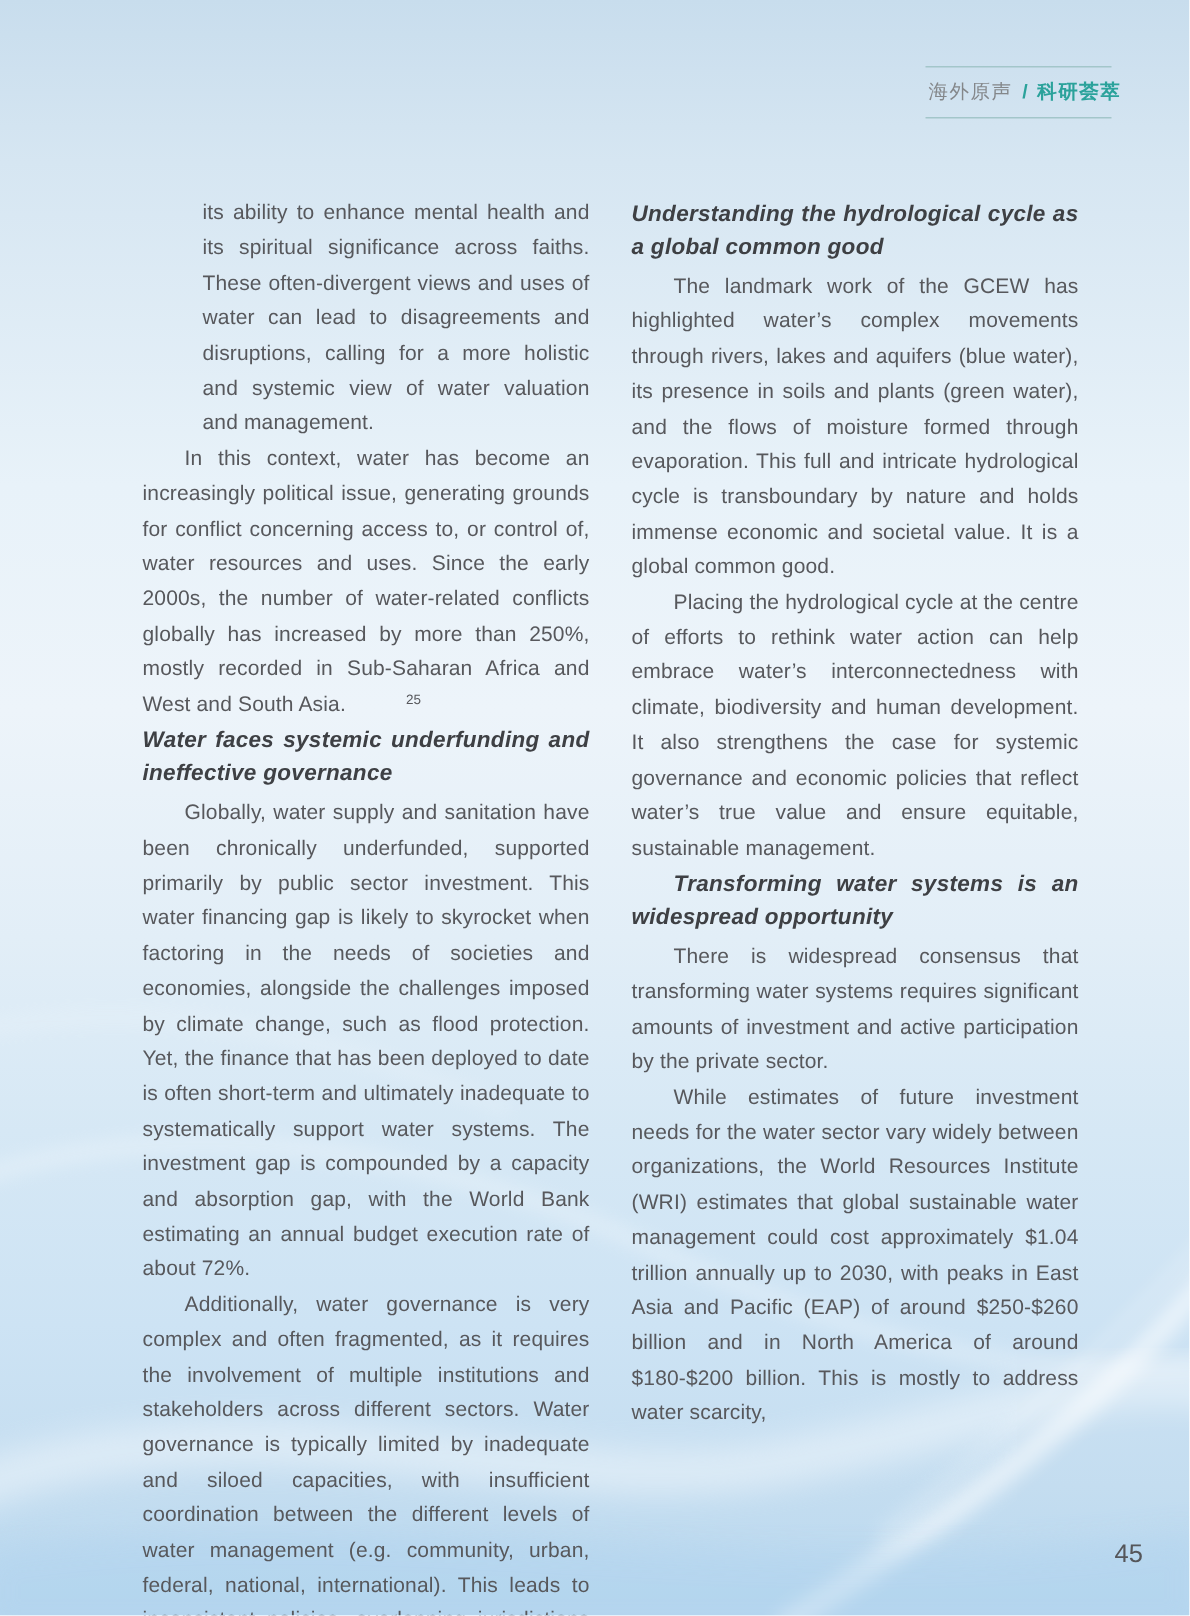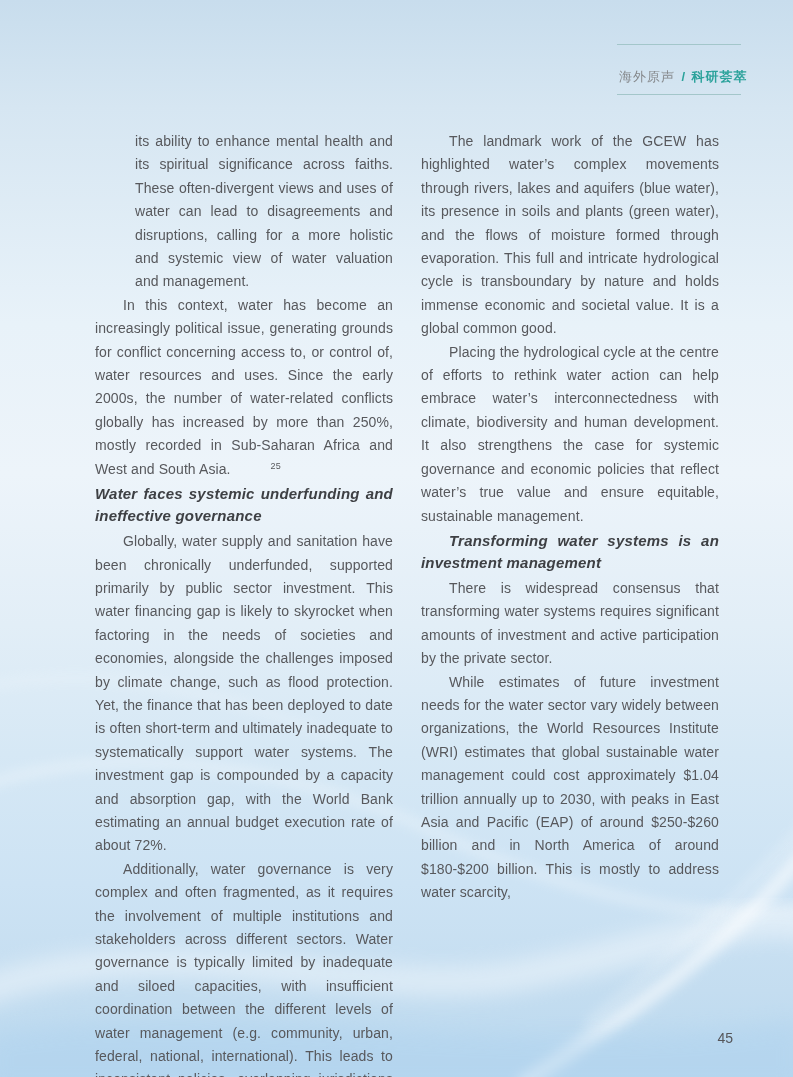--- a/index.html
+++ b/index.html
@@ -21,21 +21,21 @@
     position: absolute; left: 0; top: 0;
     width: 793px; height: 1077px;
     pointer-events: none;
   }
   .corner-header {
     position: absolute;
     top: 44px; right: 52px;
     width: 124px;
     border-top: 1px solid #a3c6ca;
     border-bottom: 1px solid #a3c6ca;
-    padding: 22px 2px 8px 2px;
+    padding: 7px 2px 8px 2px;
     text-align: left;
     white-space: nowrap;
   }
   .corner-header .hdr-gray { color: #84878a; font-size: 13px; letter-spacing: 1px; }
   .corner-header .hdr-sep  { color: #2ba29b; font-size: 13px; font-weight: bold; margin: 0 2px; }
   .corner-header .hdr-teal { color: #2ba29b; font-size: 13px; font-weight: bold; letter-spacing: 1px; }
   .columns {
     position: absolute;
     left: 95px; top: 130px;
     width: 624px;
@@ -67,22 +67,22 @@
     line-height: 22px;
     font-weight: bold;
     font-style: italic;
     color: #3e4044;
     text-align: justify;
     letter-spacing: 0.2px;
   }
   .subhead.indent { text-indent: 28px; }
   .page-number {
     position: absolute;
-    right: 60px; bottom: 31px;
-    font-size: 14px;
+    right: 31px; bottom: 31px;
+    font-size: 17px;
     color: #55565a;
   }
 </style>
 </head>
 <body>
 
 <div class="page">
 
   <svg class="bg-waves" viewBox="0 0 793 1077" xmlns="http://www.w3.org/2000/svg" aria-hidden="true">
     <defs>
@@ -111,23 +111,24 @@
 
     <section class="col left">
       <p class="body-p cont">its ability to enhance mental health and its spiritual significance across faiths. These often-divergent views and uses of water can lead to disagreements and disruptions, calling for a more holistic and systemic view of water valuation and management.</p>
       <p class="body-p"><span>In this context, water has become an increasingly political issue, generating grounds for conflict concerning access to, or control of, water resources and uses. Since the early 2000s, the number of water-related conflicts globally has increased by more than 250%, mostly recorded in Sub-Saharan Africa and West and South Asia.</span><sup>25</sup></p>
       <h3 class="subhead">Water faces systemic underfunding and ineffective governance</h3>
       <p class="body-p">Globally, water supply and sanitation have been chronically underfunded, supported primarily by public sector investment. This water financing gap is likely to skyrocket when factoring in the needs of societies and economies, alongside the challenges imposed by climate change, such as flood protection. Yet, the finance that has been deployed to date is often short-term and ultimately inadequate to systematically support water systems. The investment gap is compounded by a capacity and absorption gap, with the World Bank estimating an annual budget execution rate of about 72%.</p>
       <p class="body-p">Additionally, water governance is very complex and often fragmented, as it requires the involvement of multiple institutions and stakeholders across different sectors. Water governance is typically limited by inadequate and siloed capacities, with insufficient coordination between the different levels of water management (e.g. community, urban, federal, national, international). This leads to inconsistent policies, overlapping jurisdictions and inefficient resource allocation.</p>
     </section>
 
     <section class="col right">
+      <h3 class="subhead">Understanding the hydrological cycle as a global common good</h3>
       <p class="body-p">The landmark work of the GCEW has highlighted water’s complex movements through rivers, lakes and aquifers (blue water), its presence in soils and plants (green water), and the flows of moisture formed through evaporation. This full and intricate hydrological cycle is transboundary by nature and holds immense economic and societal value. It is a global common good.</p>
       <p class="body-p">Placing the hydrological cycle at the centre of efforts to rethink water action can help embrace water’s interconnectedness with climate, biodiversity and human development. It also strengthens the case for systemic governance and economic policies that reflect water’s true value and ensure equitable, sustainable management.</p>
-      <h3 class="subhead indent">Transforming water systems is an investment management</h3>
+      <h3 class="subhead indent">Transforming water systems is an widespread opportunity</h3>
       <p class="body-p">There is widespread consensus that transforming water systems requires significant amounts of investment and active participation by the private sector.</p>
       <p class="body-p">While estimates of future investment needs for the water sector vary widely between organizations, the World Resources Institute (WRI) estimates that global sustainable water management could cost approximately $1.04 trillion annually up to 2030, with peaks in East Asia and Pacific (EAP) of around $250-$260 billion and in North America of around $180-$200 billion. This is mostly to address water scarcity,</p>
     </section>
 
   </main>
 
   <div class="page-number">45</div>
 
 </div>
 

